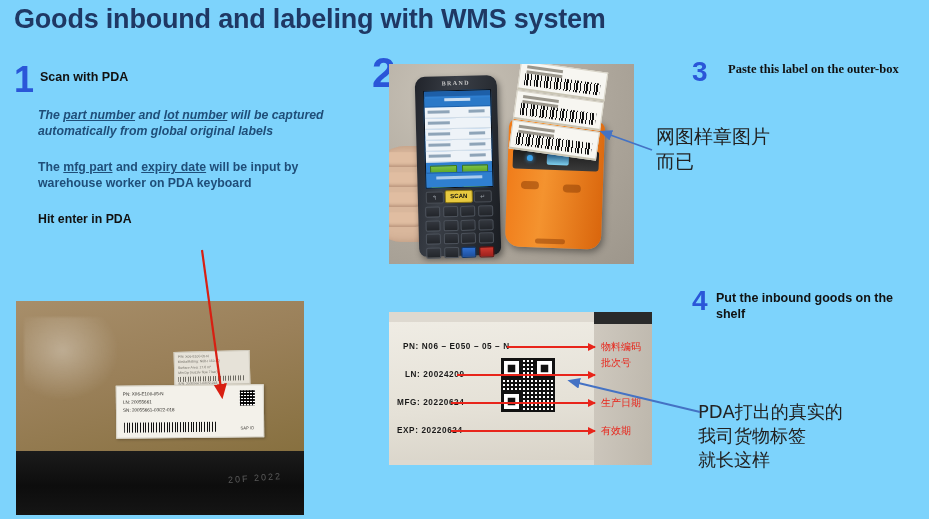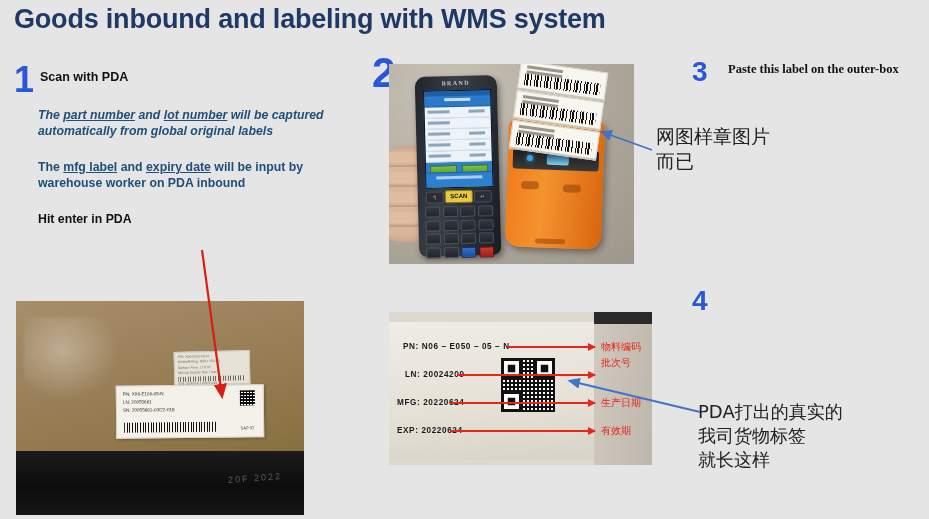--- a/index.html
+++ b/index.html
@@ -8,21 +8,21 @@
     background: #ffffff;
   }
   body {
     font-family: "Liberation Sans", sans-serif;
     -webkit-font-smoothing: antialiased;
   }
   #slide {
     position: relative;
     width: 929px;
     height: 519px;
-    background: #e5e5e5;
+    background: #7dd3fc;
     overflow: hidden;
   }
 
   
   .slide-title {
     position: absolute;
     left: 14px;
     top: 4px;
     width: 700px;
     font-size: 27px;
@@ -466,21 +466,21 @@
   <div class="slide-title">Goods inbound and labeling with WMS system</div>
 
   <div class="step-num" id="step1-num">1</div>
   <div class="step-head" id="step1-head">Scan with PDA</div>
 
   <div class="step1-para" id="p1">
     <span>The </span><span class="u">part number</span><span> and </span><span class="u">lot number</span><span> will be captured automatically from global original labels</span>
   </div>
 
   <div class="step1-para" id="p2">
-    <span>The </span><span class="u">mfg label</span><span> and </span><span class="u">expiry date</span><span> will be input by warehouse worker on PDA inbound</span>
+    <span>The </span><span class="u">mfg part</span><span> and </span><span class="u">expiry date</span><span> will be input by warehouse worker on PDA keyboard</span>
   </div>
 
   <div id="p3">Hit enter in PDA</div>
 
   <div class="step-num" id="step2-num">2</div>
 
   <div id="photo-pda">
     <div class="floor"></div>
 
     <div class="hand">
@@ -579,20 +579,21 @@
           <div class="bars"></div>
         </div>
     </div>
   </div>
 
 
   <div class="step-num" id="step3-num">3</div>
   <div class="step-head" id="step3-head">Paste this label on the outer-box</div>
 
   <div class="step-num" id="step4-num">4</div>
+  <div class="step-head" id="step4-head">Put the inbound goods on the shelf</div>
 
   <div class="cn-note" id="cn-note-2" style="white-space:pre-line">PDA打出的真实的
 我司货物标签
 就长这样</div>
   <div class="cn-note" id="cn-note-1" style="white-space:pre-line">网图样章图片
 而已</div>
 
   <div id="photo-carton">
     <div class="carton-bg"></div>
     <div class="carton-smudge"></div>

